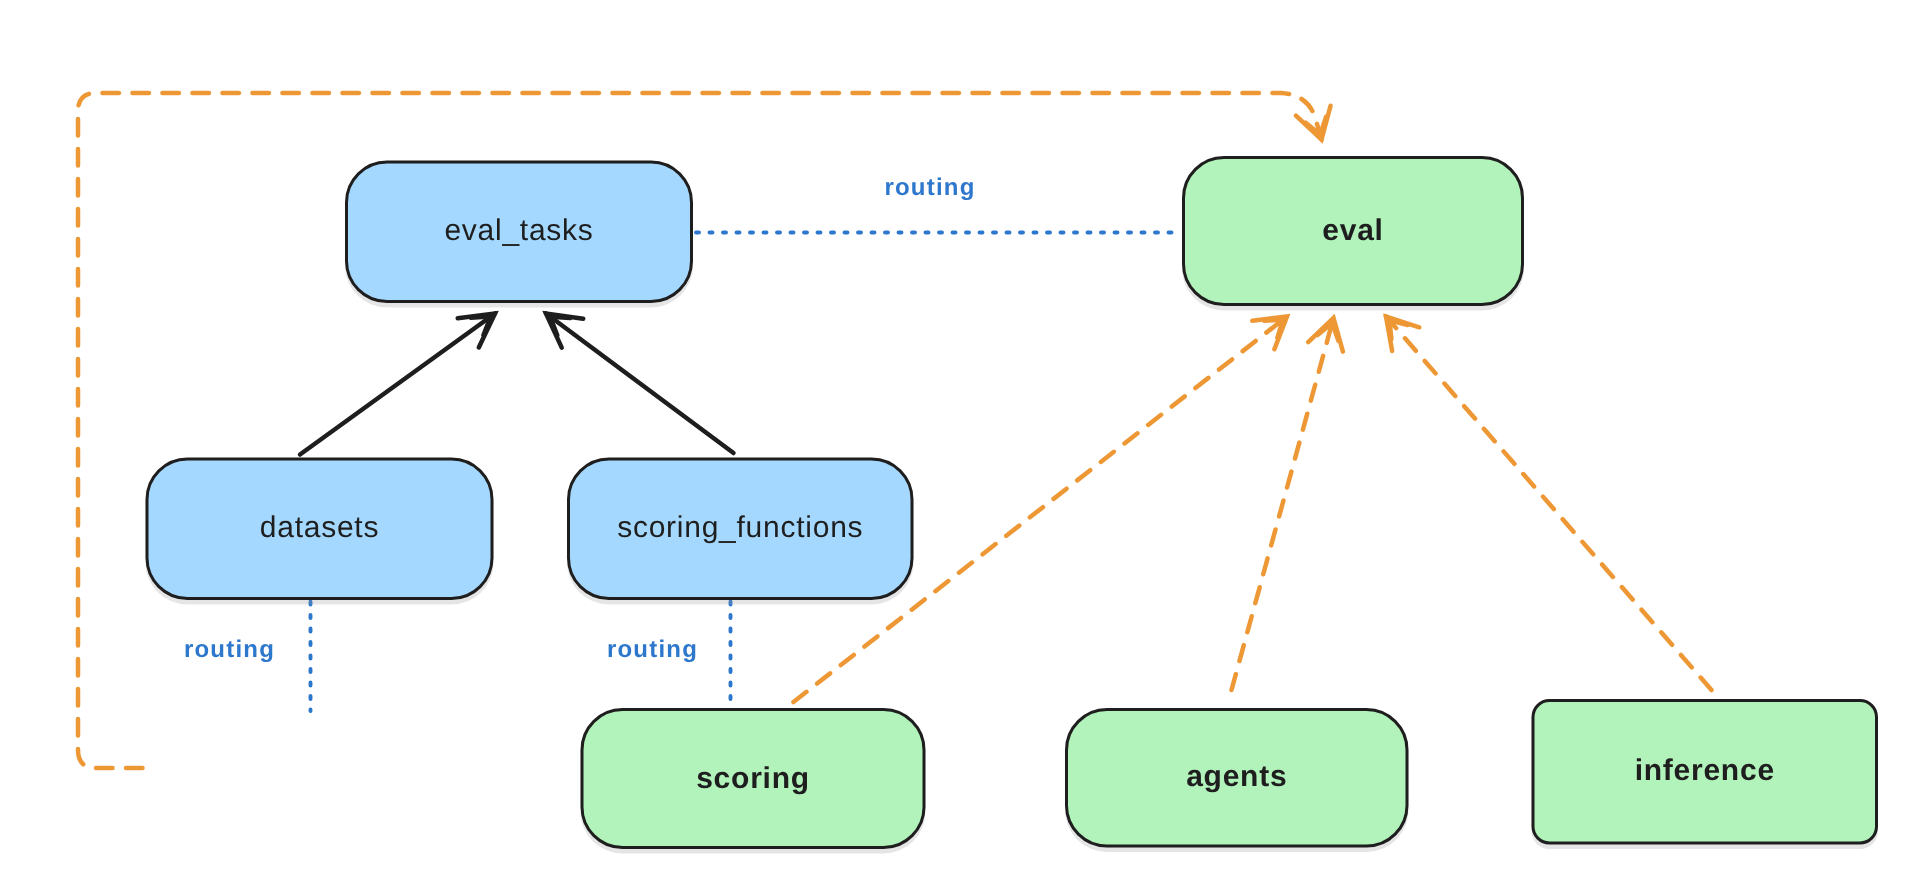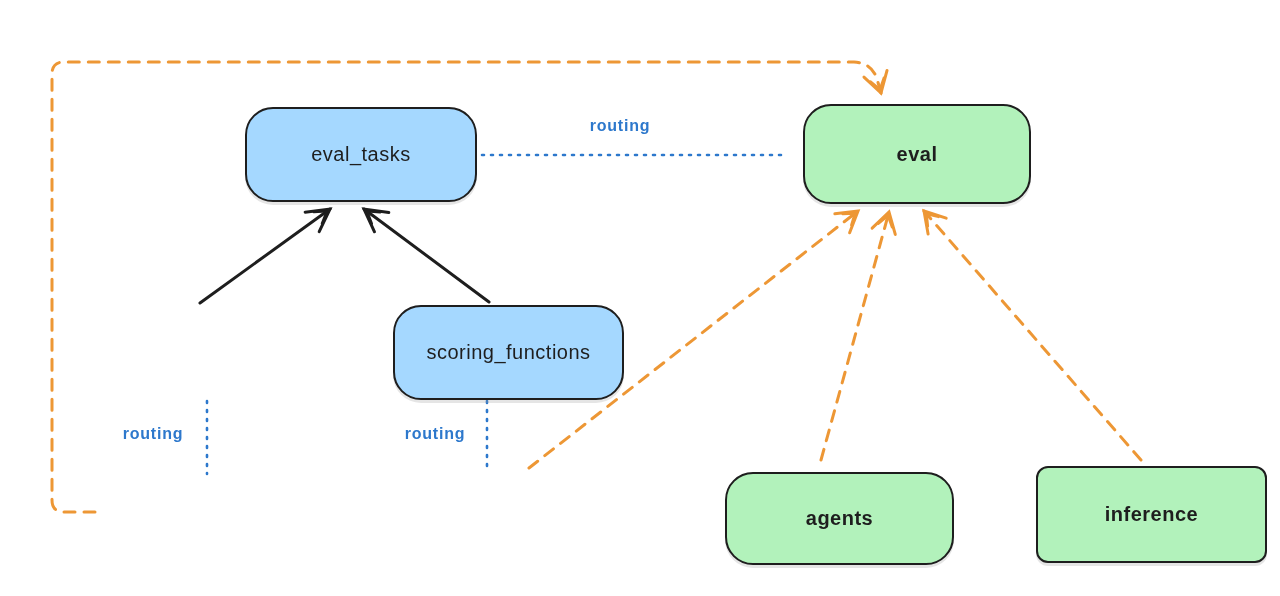--- a/index.html
+++ b/index.html
@@ -24,21 +24,20 @@
   .edge-orange{stroke:var(--orange);stroke-width:3;fill:none;stroke-dasharray:11 9;stroke-linecap:round;}
   .node{
     position:absolute;
     border:2.5px solid var(--stroke);
     border-radius:28px;
     display:flex;align-items:center;justify-content:center;
     font-size:20px;color:var(--stroke);
     letter-spacing:0.5px;
     box-shadow:0 3px 0 rgba(150,150,150,0.25);
     box-sizing:border-box;
-    margin-left:15px;
   }
   .node.blue{background:var(--blue-fill);}
   .node.green{background:var(--green-fill);font-weight:bold;}
   .edge-label{
     position:absolute;
     color:var(--blue-line);
     font-size:16px;font-weight:600;
     letter-spacing:0.8px;
     text-align:center;
   }
@@ -74,26 +73,32 @@
   </svg>
 
   <div class="node blue" style="left:230px;top:107px;width:232px;height:95px;">
     <span>eval_tasks</span>
   </div>
 
   <div class="node green" style="left:788px;top:104px;width:228px;height:100px;">
     <span>eval</span>
   </div>
 
+  <div class="node blue" style="left:97px;top:305px;width:232px;height:95px;">
+    <span>datasets</span>
+  </div>
 
   <div class="node blue" style="left:378px;top:305px;width:231px;height:95px;">
     <span>scoring_functions</span>
   </div>
 
 
+  <div class="node green" style="left:387px;top:472px;width:230px;height:94px;">
+    <span>scoring</span>
+  </div>
 
   <div class="node green" style="left:710px;top:472px;width:229px;height:93px;align-items:center;">
     <span>agents</span>
   </div>
 
   <div class="node green" style="left:1021px;top:466px;width:231px;height:97px;border-radius:12px;">
     <span>inference</span>
   </div>
 
   <div class="edge-label" style="left:570px;top:117px;width:100px;">routing</div>

